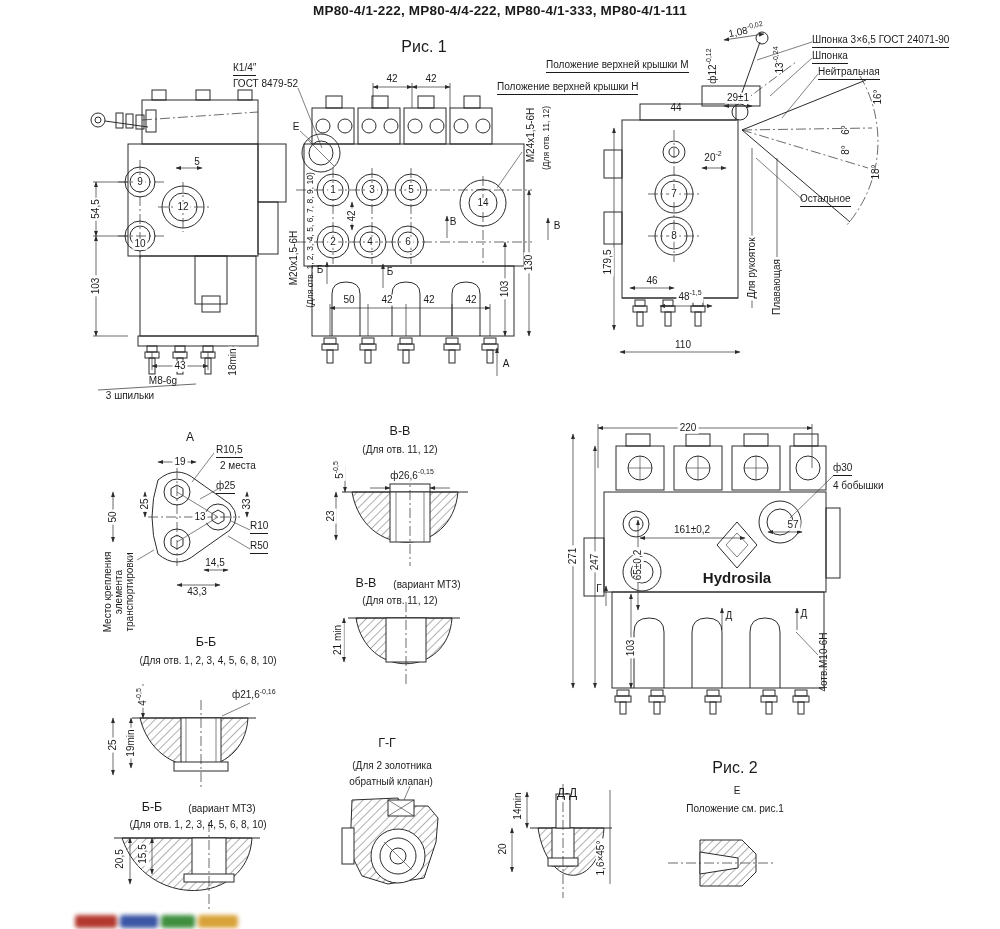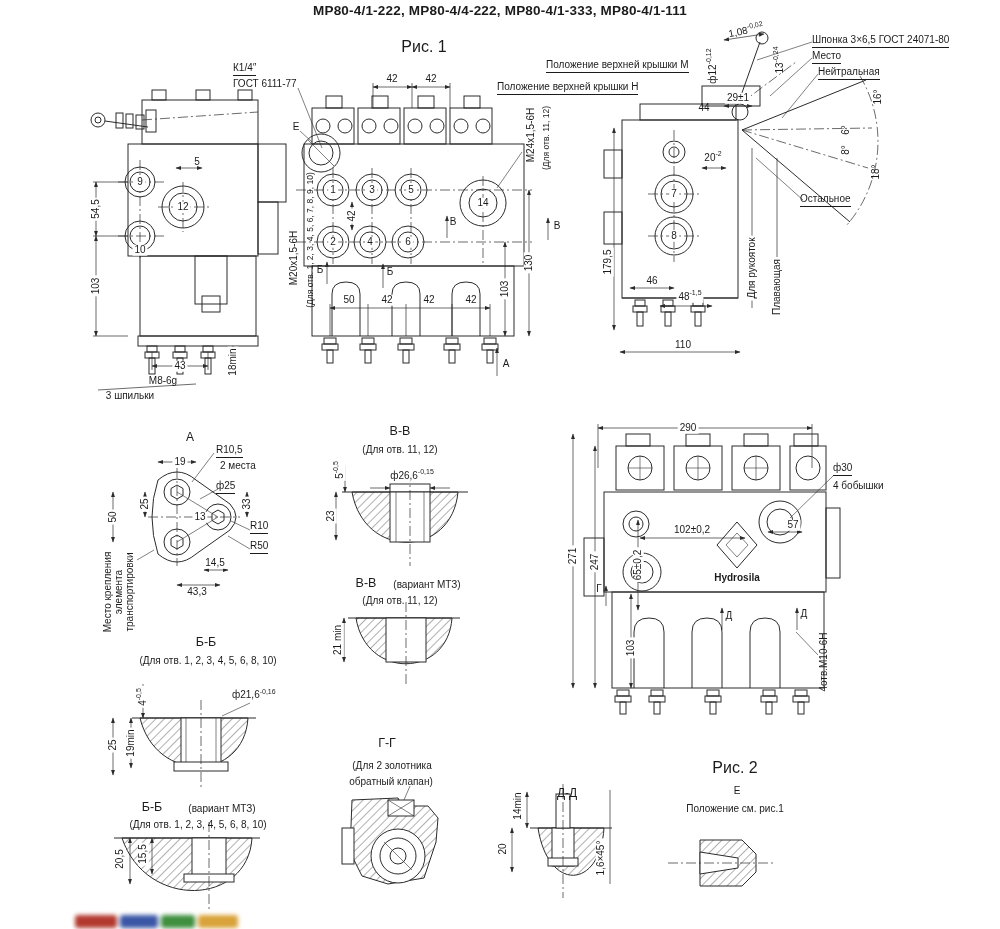--- a/index.html
+++ b/index.html
@@ -418,42 +418,42 @@
     <path class="hat" d="M700,840 L742,840 L756,854 L756,872 L742,886 L700,886 Z"></path>
     <polygon class="wh" points="700,852 738,858 738,868 700,874"></polygon>
     <line class="dash" x1="668" y1="863" x2="775" y2="863"></line>
   </g>
 </svg>
 
 <div id="title">МР80-4/1-222, МР80-4/4-222, МР80-4/1-333, МР80-4/1-111</div>
 <span class="lb big c" style="left:424px;top:47px">Рис. 1</span>
 
 <span class="lb ul" style="left:233px;top:63px">К1/4″</span>
-<span class="lb" style="left:233px;top:79px">ГОСТ 6111-77</span>
+<span class="lb" style="left:233px;top:79px">ГОСТ 8479-52</span>
 <span class="lb ul" style="left:546px;top:60px">Положение верхней крышки М</span>
 <span class="lb ul" style="left:497px;top:82px">Положение верхней крышки Н</span>
-<span class="lb ul" style="left:812px;top:35px">Шпонка 3×6,5 ГОСТ 24071-80</span>
-<span class="lb ul" style="left:812px;top:51px">Место</span>
+<span class="lb ul" style="left:812px;top:35px">Шпонка 3×6,5 ГОСТ 24071-90</span>
+<span class="lb ul" style="left:812px;top:51px">Шпонка</span>
 <span class="lb ul" style="left:818px;top:67px">Нейтральная</span>
 <span class="lb ul" style="left:800px;top:194px">Остальное</span>
 <span class="lb r12" style="left:746px;top:31px"><span>1,08</span><sup class="tol">-0,02</sup></span>
 <span class="lb cr" style="left:713px;top:66px"><span>ф12</span><sup class="tol">-0,12</sup></span>
 <span class="lb cr" style="left:780px;top:60px"><span>13</span><sup class="tol">-0,24</sup></span>
 <span class="lb c bg" style="left:738px;top:98px">29±1</span>
-<span class="lb c" style="left:704px;top:108px">44</span>
+<span class="lb c" style="left:676px;top:108px">44</span>
 <span class="lb cr" style="left:878px;top:97px">16°</span>
 <span class="lb cr" style="left:846px;top:130px">6°</span>
 <span class="lb cr" style="left:846px;top:150px">8°</span>
 <span class="lb cr" style="left:876px;top:172px">18°</span>
 <span class="lb c bg" style="left:713px;top:158px"><span>20</span><sup class="tol">-2</sup></span>
 
 <span class="lb c" style="left:197px;top:162px">5</span>
 <span class="lb c bg" style="left:140px;top:182px">9</span>
 <span class="lb c bg" style="left:183px;top:207px">12</span>
-<span class="lb c bg" style="left:140px;top:250px">10</span>
+<span class="lb c bg" style="left:140px;top:244px">10</span>
 <span class="lb cr bg" style="left:96px;top:209px">54,5</span>
 <span class="lb cr bg" style="left:96px;top:286px">103</span>
 <span class="lb c bg" style="left:180px;top:366px">43</span>
 <span class="lb c" style="left:163px;top:381px">М8-6g</span>
 <span class="lb c" style="left:130px;top:396px">3 шпильки</span>
 <span class="lb cr bg" style="left:233px;top:362px">18min</span>
 <span class="lb cr" style="left:294px;top:258px">М20х1,5-6Н</span>
 <span class="lb cr small" style="left:310px;top:240px">(Для отв. 1, 2, 3, 4, 5, 6, 7, 8, 9, 10)</span>
 
 <span class="lb c bg" style="left:392px;top:79px">42</span>
@@ -483,29 +483,29 @@
 
 <span class="lb cr bg" style="left:608px;top:262px">179,5</span>
 <span class="lb c bg" style="left:674px;top:194px">7</span>
 <span class="lb c bg" style="left:674px;top:236px">8</span>
 <span class="lb c bg" style="left:652px;top:281px">46</span>
 <span class="lb c bg" style="left:690px;top:297px"><span>48</span><sup class="tol">-1,5</sup></span>
 <span class="lb c bg" style="left:683px;top:345px">110</span>
 <span class="lb cr bg" style="left:752px;top:268px">Для рукояток</span>
 <span class="lb cr bg" style="left:777px;top:287px">Плавающая</span>
 
-<span class="lb c bg" style="left:688px;top:428px">290</span>
+<span class="lb c bg" style="left:688px;top:428px">220</span>
 <span class="lb cr bg" style="left:573px;top:556px">271</span>
 <span class="lb cr bg" style="left:595px;top:562px">247</span>
 <span class="lb cr bg" style="left:638px;top:565px">65±0,2</span>
-<span class="lb c bg" style="left:692px;top:530px">102±0,2</span>
+<span class="lb c bg" style="left:692px;top:530px">161±0,2</span>
 <span class="lb c bg" style="left:793px;top:525px">57</span>
 <span class="lb ul" style="left:833px;top:463px">ф30</span>
 <span class="lb" style="left:833px;top:481px">4 бобышки</span>
-<span class="lb c bold" style="left:737px;top:578px;font-size:10px">Hydrosila</span>
+<span class="lb c bold" style="left:737px;top:578px;font-size:15px">Hydrosila</span>
 <span class="lb cr bg" style="left:631px;top:648px">103</span>
 <span class="lb c" style="left:599px;top:589px">Г</span>
 <span class="lb c" style="left:729px;top:616px">Д</span>
 <span class="lb c" style="left:804px;top:614px">Д</span>
 <span class="lb cr" style="left:824px;top:662px">4отв.М10-6Н</span>
 <span class="lb big c" style="left:735px;top:768px">Рис. 2</span>
 <span class="lb c" style="left:737px;top:791px">Е</span>
 <span class="lb c" style="left:735px;top:809px">Положение см. рис.1</span>
 
 <span class="lb c" style="left:190px;top:437px;font-size:12px">А</span>

